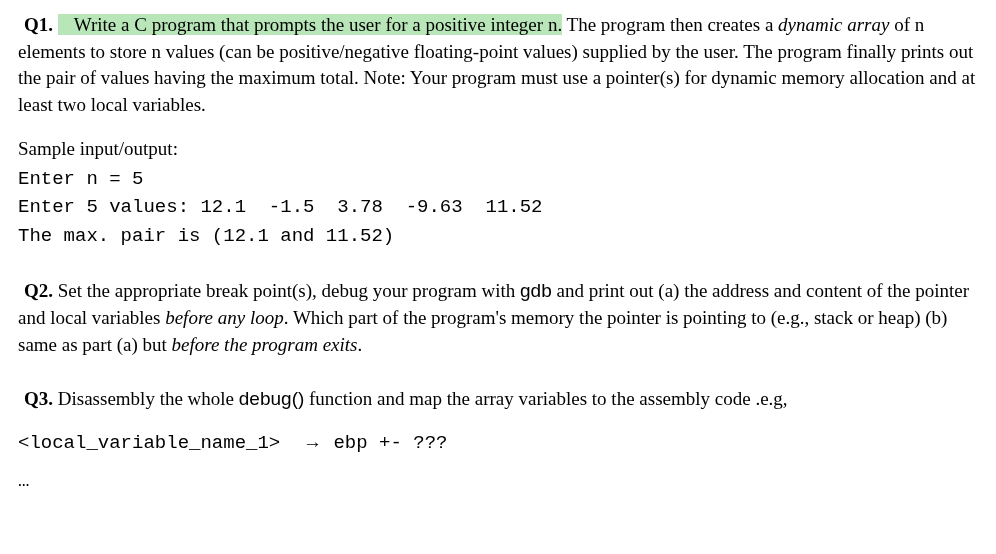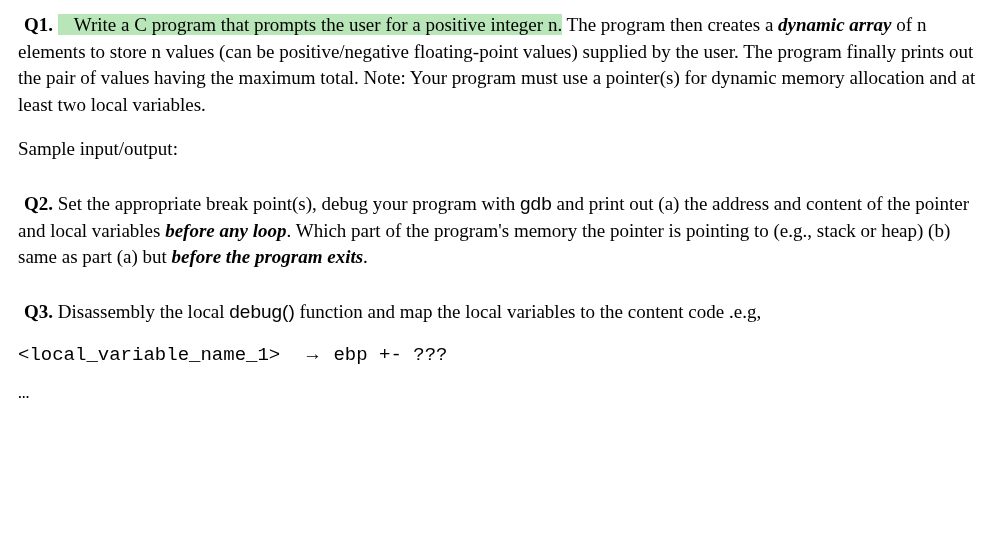--- a/index.html
+++ b/index.html
@@ -19,21 +19,21 @@
     .q-label {
       font-weight: bold;
       margin-left: 6px;
     }
     .highlight {
       background-color: #b8e6b8;
       padding-left: 16px;
     }
     .italic-bold {
       font-style: italic;
-      font-weight: bold;
+      font-weight: normal;
     }
     .mono {
       font-family: Liberation Sans, sans-serif;
     }
     .sample-label {
       margin-top: 18px;
       margin-bottom: 2px;
     }
     .sample-block {
       font-family: 'Courier New', Courier, monospace;
@@ -50,26 +50,29 @@
     }
   </style>
 </head>
 <body>
 
 <div class="question-block">
   <span class="q-label">Q1.</span>
   <span class="highlight">Write a C program that prompts the user for a positive integer n.</span><span> The program then creates a </span><span class="italic-bold">dynamic array</span><span> of n elements to store n values (can be positive/negative floating-point values) supplied by the user. The program finally prints out the pair of values having the maximum total. Note: Your program must use a pointer(s) for dynamic memory allocation and at least two local variables.</span>
 
   <div class="sample-label">Sample input/output:</div>
+  <div class="sample-block"><span>Enter n = 5</span>
+<span>Enter 5 values: 12.1  -1.5  3.78  -9.63  11.52</span>
+<span>The max. pair is (12.1 and 11.52)</span></div>
 </div>
 
 <div class="question-block">
   <span class="q-label">Q2.</span><span> Set the appropriate break point(s), debug your program with </span><span class="mono">gdb</span><span> and print out (a) the address and content of the pointer and local variables </span><span class="italic-bold">before any loop</span><span>. Which part of the program's memory the pointer is pointing to (e.g., stack or heap) (b) same as part (a) but </span><span class="italic-bold">before the program exits</span><span>.</span>
 </div>
 
 <div class="question-block">
-  <span class="q-label">Q3.</span><span> Disassembly the local </span><span class="mono">debug()</span><span>  function and map the local variables to the content code .e.g,</span>
+  <span class="q-label">Q3.</span><span> Disassembly the whole </span><span class="mono">debug()</span><span>  function and map the array variables to the assembly code .e.g,</span>
   
   <div class="q3-mapping">
     <div><span>&lt;local_variable_name_1&gt;</span>&nbsp;&nbsp;<span class="arrow">→</span> <span>ebp +- ???</span></div>
     <div>…</div>
   </div>
 </div>
 
 </body></html>

